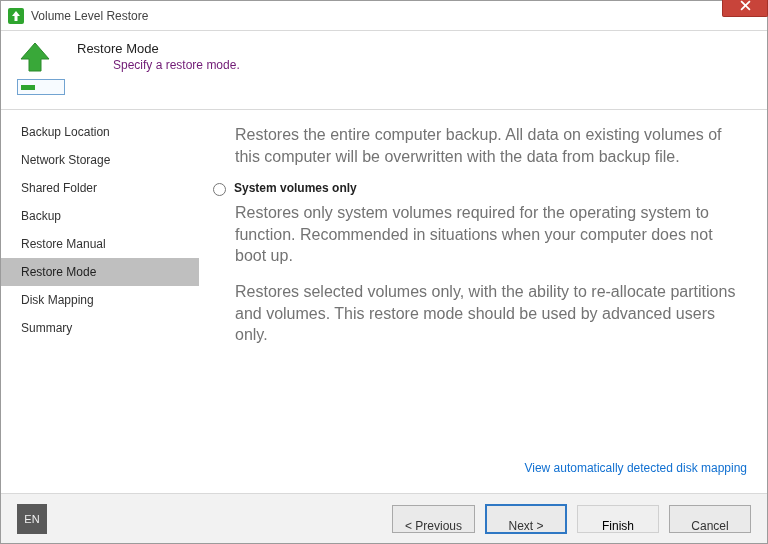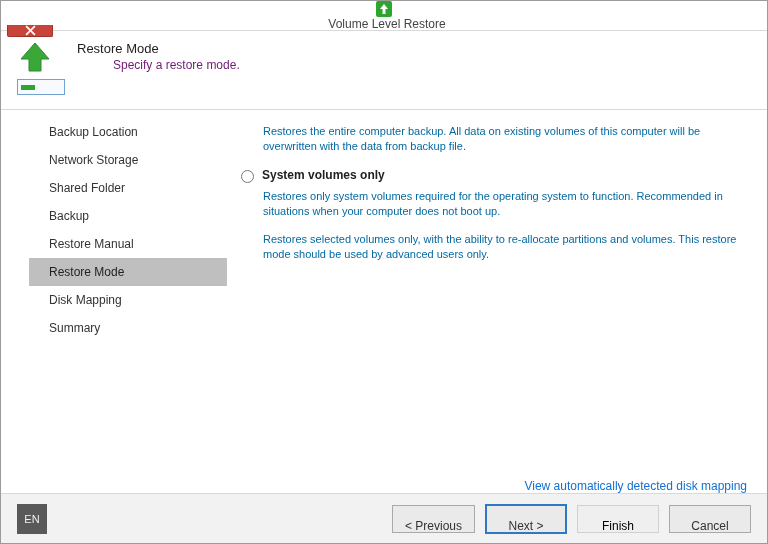--- a/index.html
+++ b/index.html
@@ -1,21 +1,21 @@
 <!DOCTYPE html>
 <html><head>
 <meta charset="utf-8">
 <style>
   * { box-sizing: border-box; }
   html, body { margin:0; padding:0; font-family: "Segoe UI", Tahoma, sans-serif; font-size:12px; color:#222; }
   .window {
     width:768px; height:544px; background:#fff; border:1px solid #9b9b9b; position:relative; display:flex; flex-direction:column;
   }
   .titlebar {
-    height:30px; background:#fff; display:flex; align-items:center; padding:0 0 0 6px; border-bottom:1px solid #d9d9d9;flex-direction:column;
+    height:30px; background:#fff; display:flex; align-items:center; padding:0 0 0 6px; border-bottom:1px solid #d9d9d9;
   }
   .titlebar .ticon {
     width:18px; height:18px; margin-right:6px; display:inline-flex; align-items:center; justify-content:center;
   }
   .titlebar .title { flex:1; font-size:12px; color:#444; }
   .closebtn {
     width:46px; height:22px; margin-top:-6px; margin-right:-1px; align-self:flex-start;
     background:#c8443a; border:1px solid #a43128; border-top:none;
     display:flex; align-items:center; justify-content:center; color:#fff; cursor:pointer;
     border-bottom-left-radius:2px; border-bottom-right-radius:2px;
@@ -26,40 +26,40 @@
   .header-iconcol { width:60px; display:flex; flex-direction:column; align-items:flex-start; gap:6px; }
   .header-textcol { padding-top:0; }
   .header-title { font-size:13px; margin-bottom:2px; color:#222; }
   .header-sub { font-size:12px; color:#701a75;margin-left:36px; }
   .greenarrow { width:36px; height:32px; }
   .progressbox {
     width:48px; height:16px; border:1px solid #71a3d1; background:#f7fbff; position:relative;
   }
   .progressbox .fill { position:absolute; left:3px; top:5px; height:5px; width:14px; background:#2fa52f; }
   .body {
-    flex:1; display:flex; overflow:hidden;margin-left:28px;
+    flex:1; display:flex; overflow:hidden;
   }
   .sidebar {
     width:198px; padding:8px 0 0 0; background:#fff;
   }
   .sidebar-item {
     padding:7px 16px 7px 20px; font-size:12px; color:#333; cursor:pointer;
   }
   .sidebar-item.active {
     background:#bfbfbf; color:#222;
   }
   .content {
     flex:1; padding:12px 20px 0 14px; overflow:auto;
   }
   .opt { display:flex; align-items:flex-start; margin-bottom:6px; }
   .opt input[type=radio] { margin:2px 8px 0 0; accent-color:#333; }
   .opt-label { font-weight:bold; font-size:12px; }
-  .opt-desc { margin:2px 0 14px 22px; font-size:11px; color:#0369a1; line-height:1.35; }
+  .opt-desc { margin:2px 0 14px 22px; font-size:16px; color:#737373; line-height:1.35; }
   .link {
-    color:#1170d1; font-size:12px; cursor:pointer; position:absolute; right:20px; bottom:50px;
+    color:#1170d1; font-size:12px; cursor:pointer; position:absolute; right:20px; bottom:68px;
   }
   .footer {
     height:50px; border-top:1px solid #d9d9d9; background:#f2f2f2; display:flex; align-items:center; padding:0 16px; gap:10px;
   }
   .lang {
     width:30px; height:30px; background:#595959; color:#f0f0f0; font-size:11px; display:flex; align-items:center; justify-content:center; cursor:pointer;
   }
   .footer-spacer { flex:1; }
   .btn {
     min-width:82px; height:25px; background:#eaeaea; border:1px solid #a9a9a9; font-size:12px; color:#333; padding:13px 12px; cursor:pointer;

